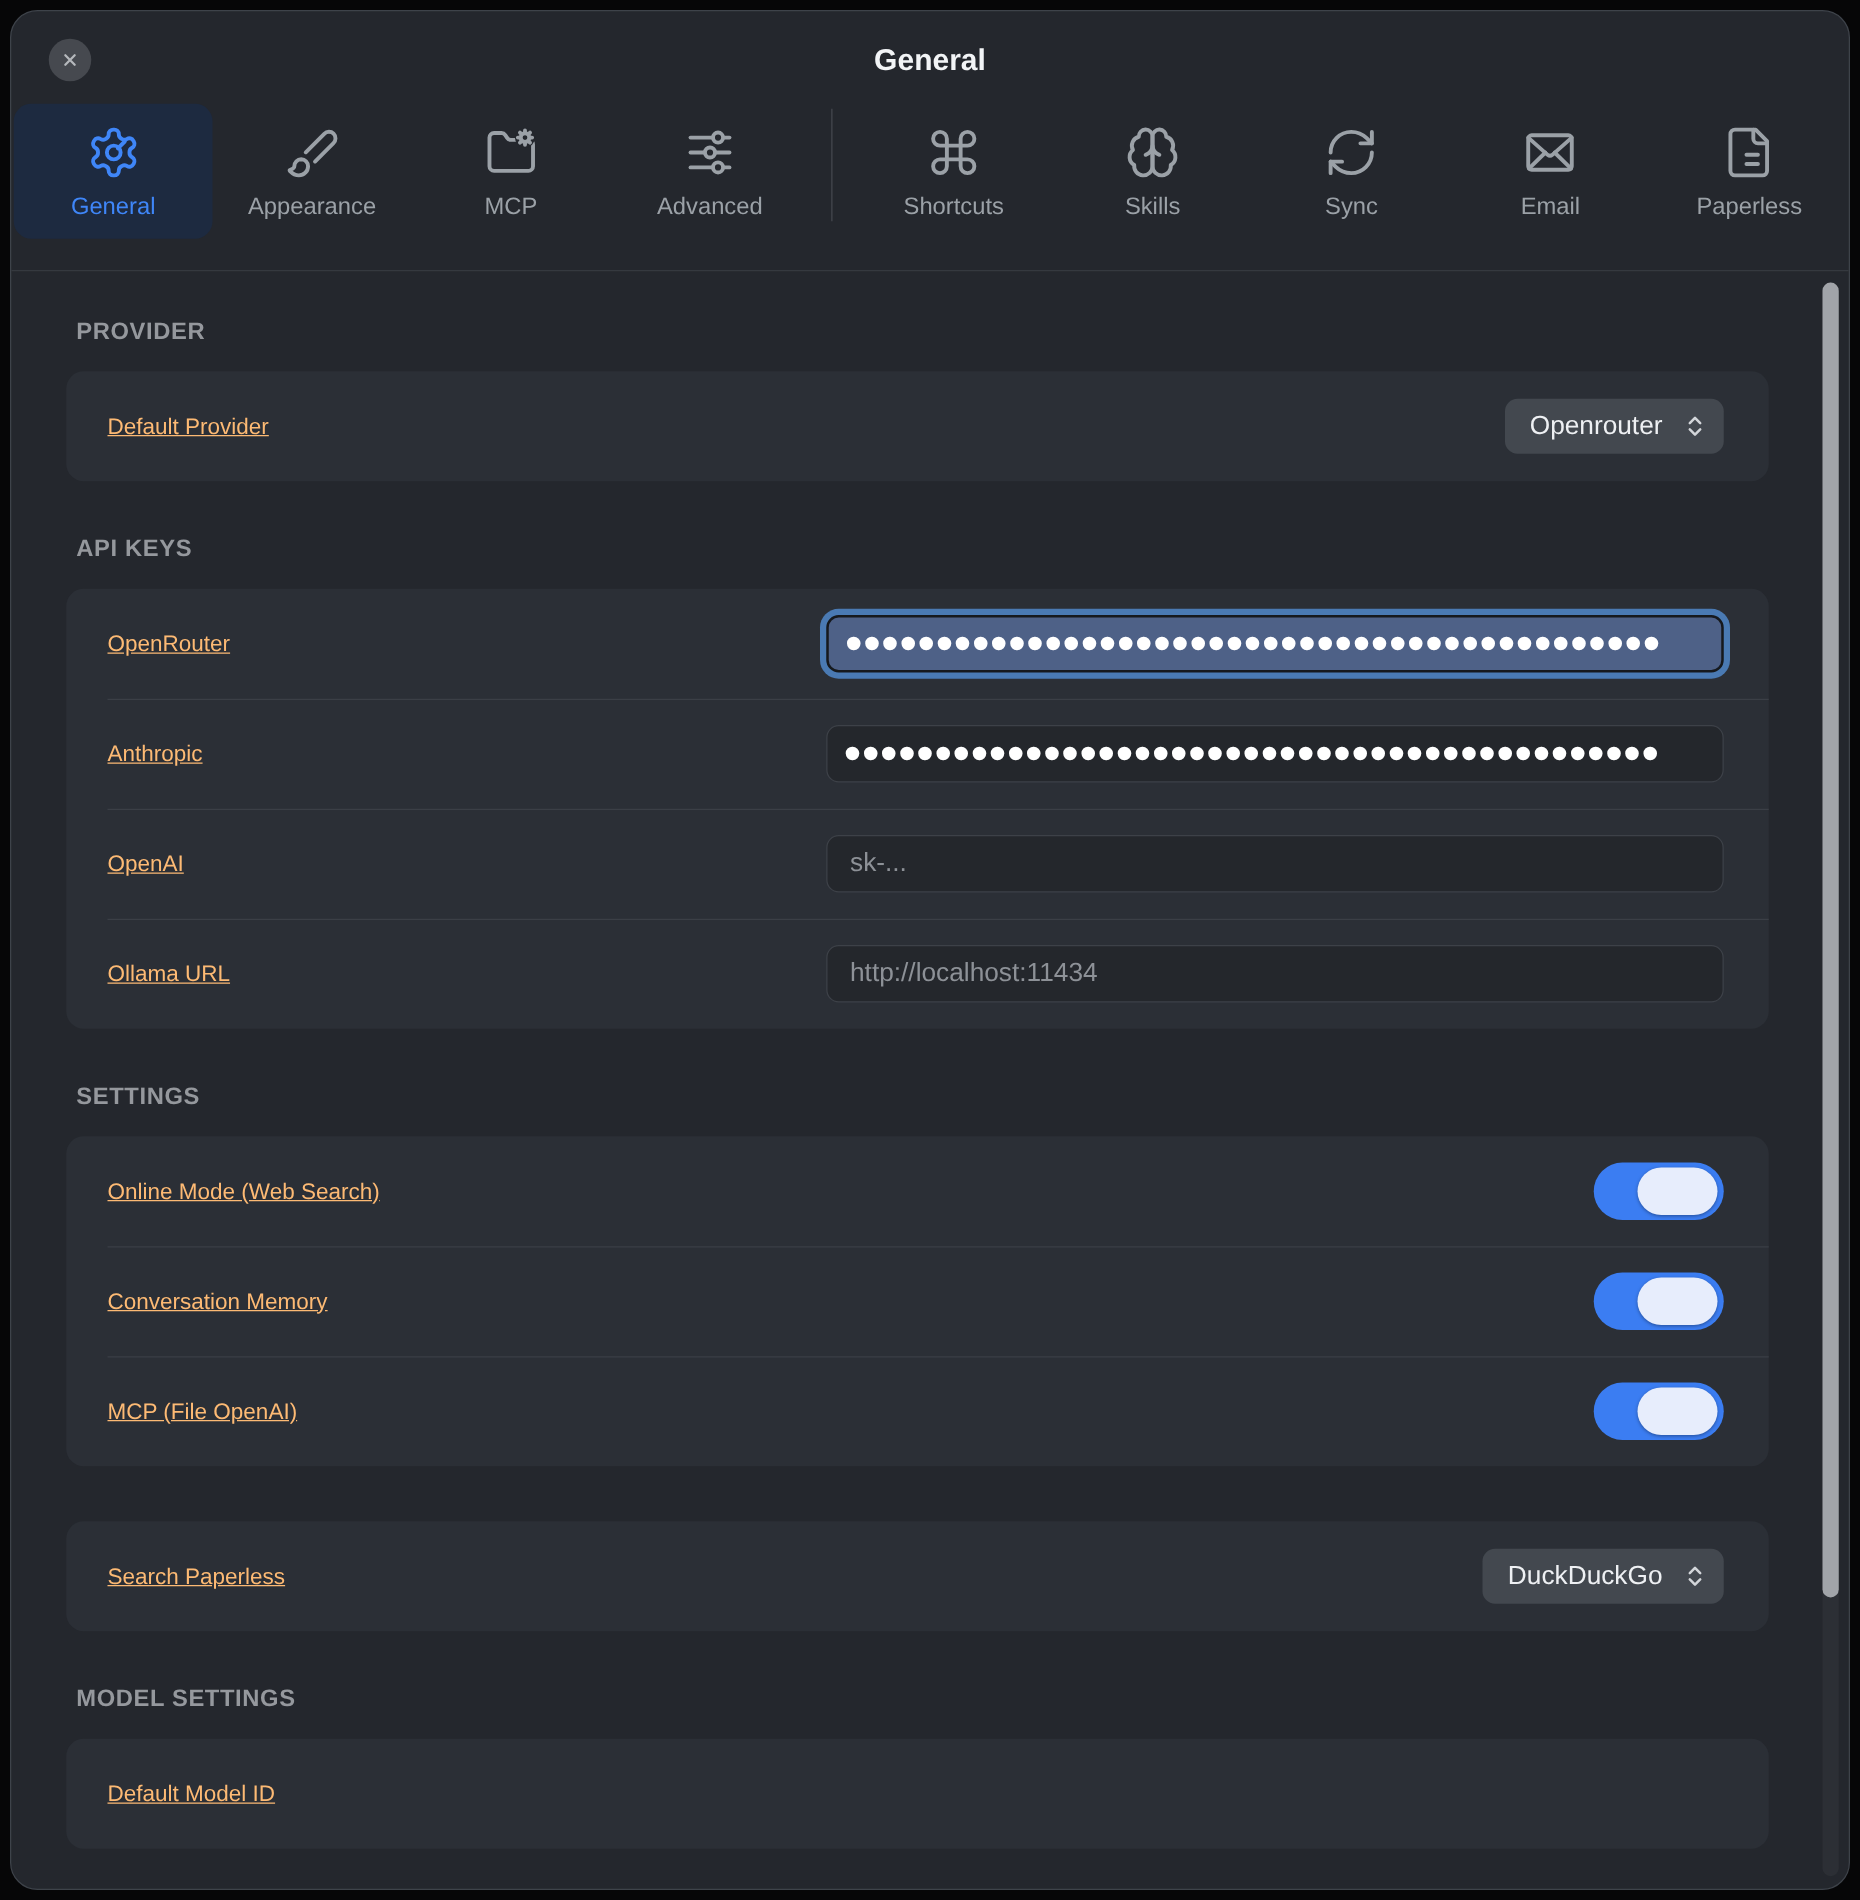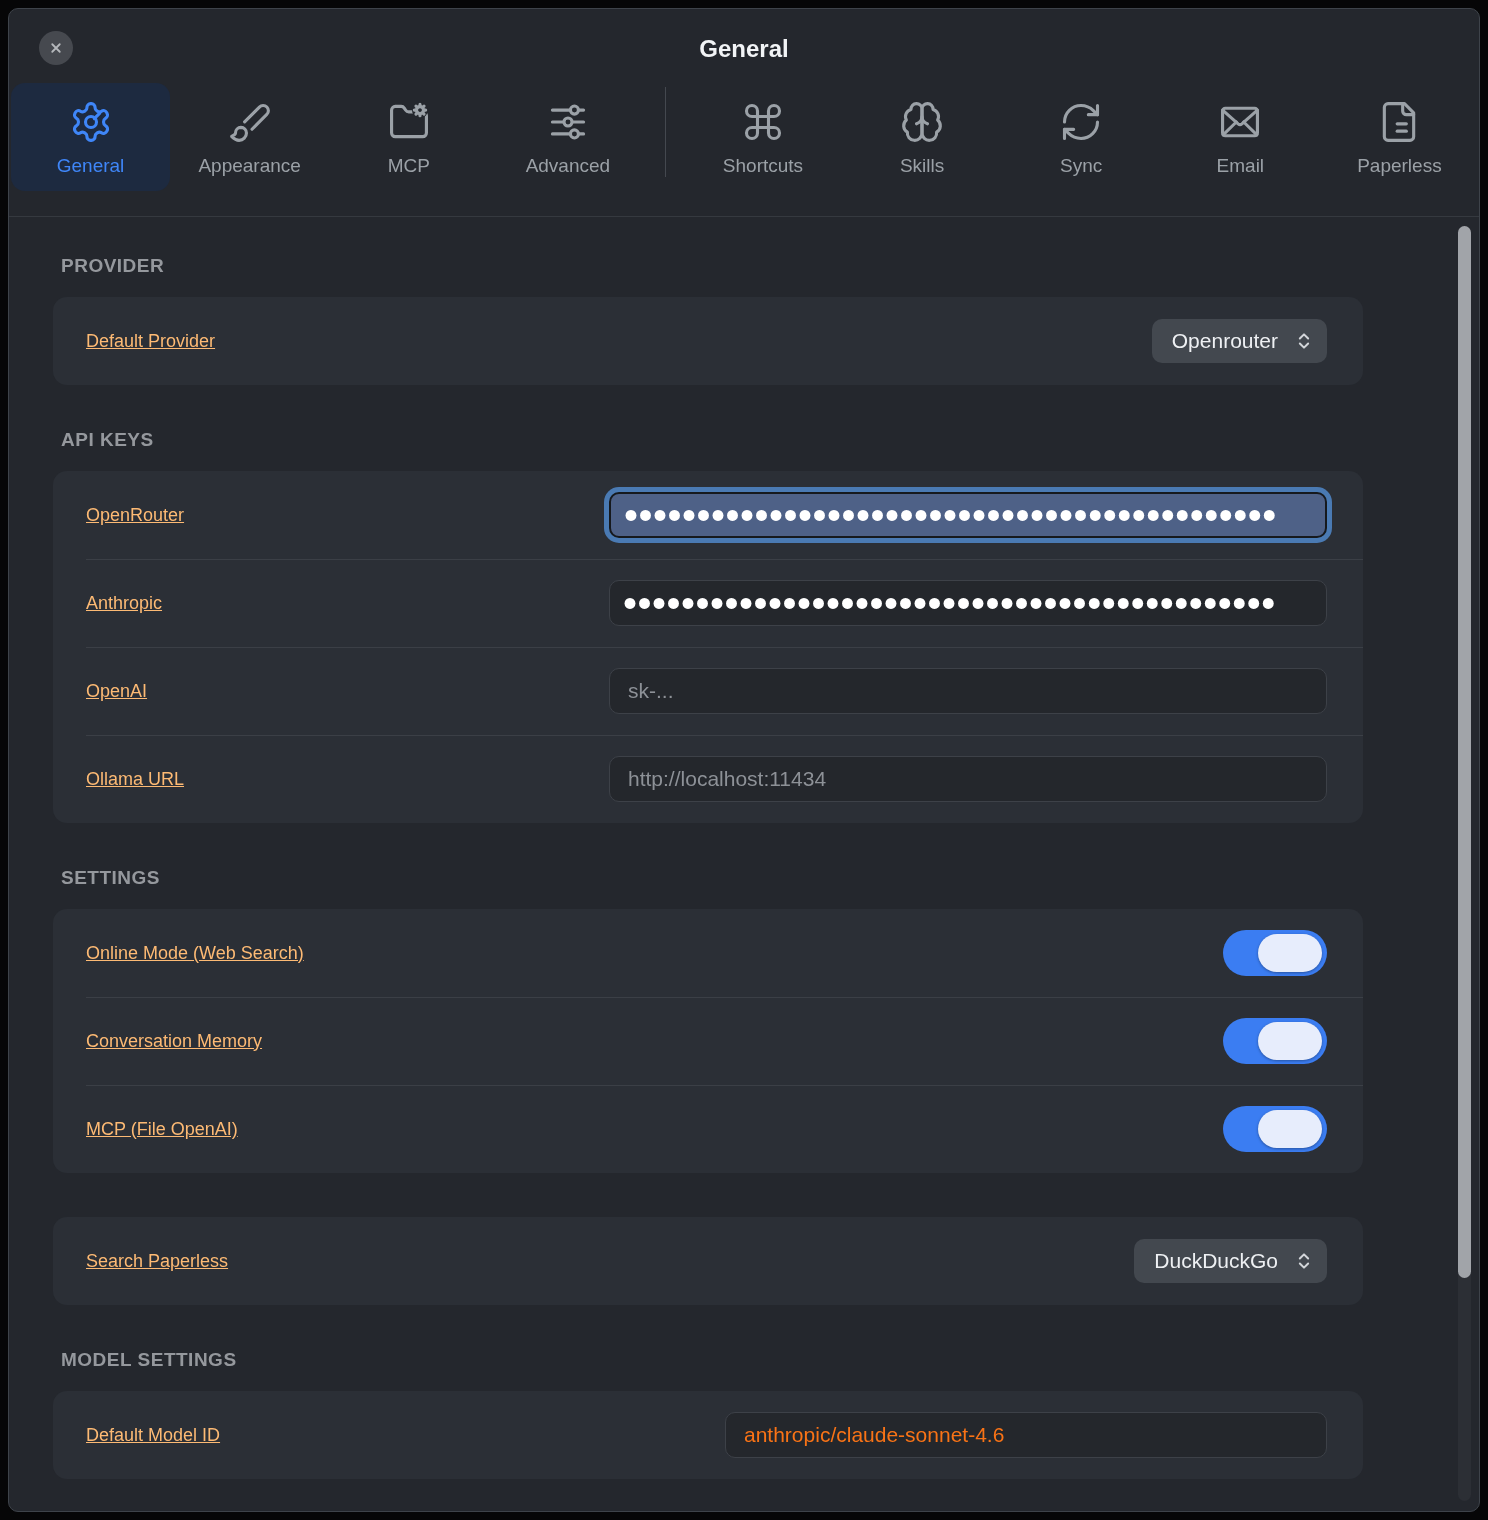--- a/index.html
+++ b/index.html
@@ -8,21 +8,21 @@
     background:#060607;
     font-family:"Liberation Sans", sans-serif;
     position:relative;
     overflow:hidden;
     -webkit-font-smoothing:antialiased;
   }
   .window {
     position:absolute; inset:8px;
     background:#24272d;
     border:1px solid #3e434a;
-    border-radius:10px;
+    border-radius:22px;
     overflow:hidden;
   }
   
   .titlebar { position:relative; height:72px; }
   .close-btn {
     position:absolute; left:30px; top:22px;
     width:34px; height:34px; border-radius:50%;
     background:#46494f;
     display:flex; align-items:center; justify-content:center;
     cursor:pointer;
@@ -40,21 +40,21 @@
     gap:9px; cursor:pointer;
   }
   .tab-icon { height:48px; display:flex; align-items:center; justify-content:center; color:#9ba1a7; }
   .tab-label { font-size:19px; color:#9ba1a7; }
   .tab.selected { background:#1d2a40; }
   .tab.selected .tab-icon { color:#3f86f8; }
   .tab.selected .tab-label { color:#3f86f8; }
   .toolbar-divider { width:1px; background:#44484f; align-self:center; height:90px; margin:0 17px 10px 18px; }
   .toolbar-rule { height:1px; background:#35393f; margin-top:25px; }
   
-  .content { padding:38px 116px 0 44px; }
+  .content { padding:38px 64px 0 44px; }
   .section { margin-bottom:44px; }
   .section-title {
     font-size:19px; font-weight:700; letter-spacing:.5px;
     color:#95989d; margin:0 0 18px 8px; height:24px;
   }
   .card { background:#2b2f36; border-radius:14px; }
   .row {
     height:88px; position:relative;
     display:flex; align-items:center; justify-content:space-between;
     padding:0 36px 0 33px;
@@ -322,21 +322,20 @@
           </div>
         </div>
       </div>
     </div>
 
     <div class="section">
       <div class="section-title">MODEL SETTINGS</div>
       <div class="card">
         <div class="row">
           <span class="row-label">Default Model ID</span>
-          <input type="text" class="text-input model-input" value="anthropic/claude-sonnet-4.6" style="">
         </div>
       </div>
     </div>
 
   </div>
 
   <div class="scrollbar-track">
     <div class="scrollbar-thumb"></div>
   </div>
 

